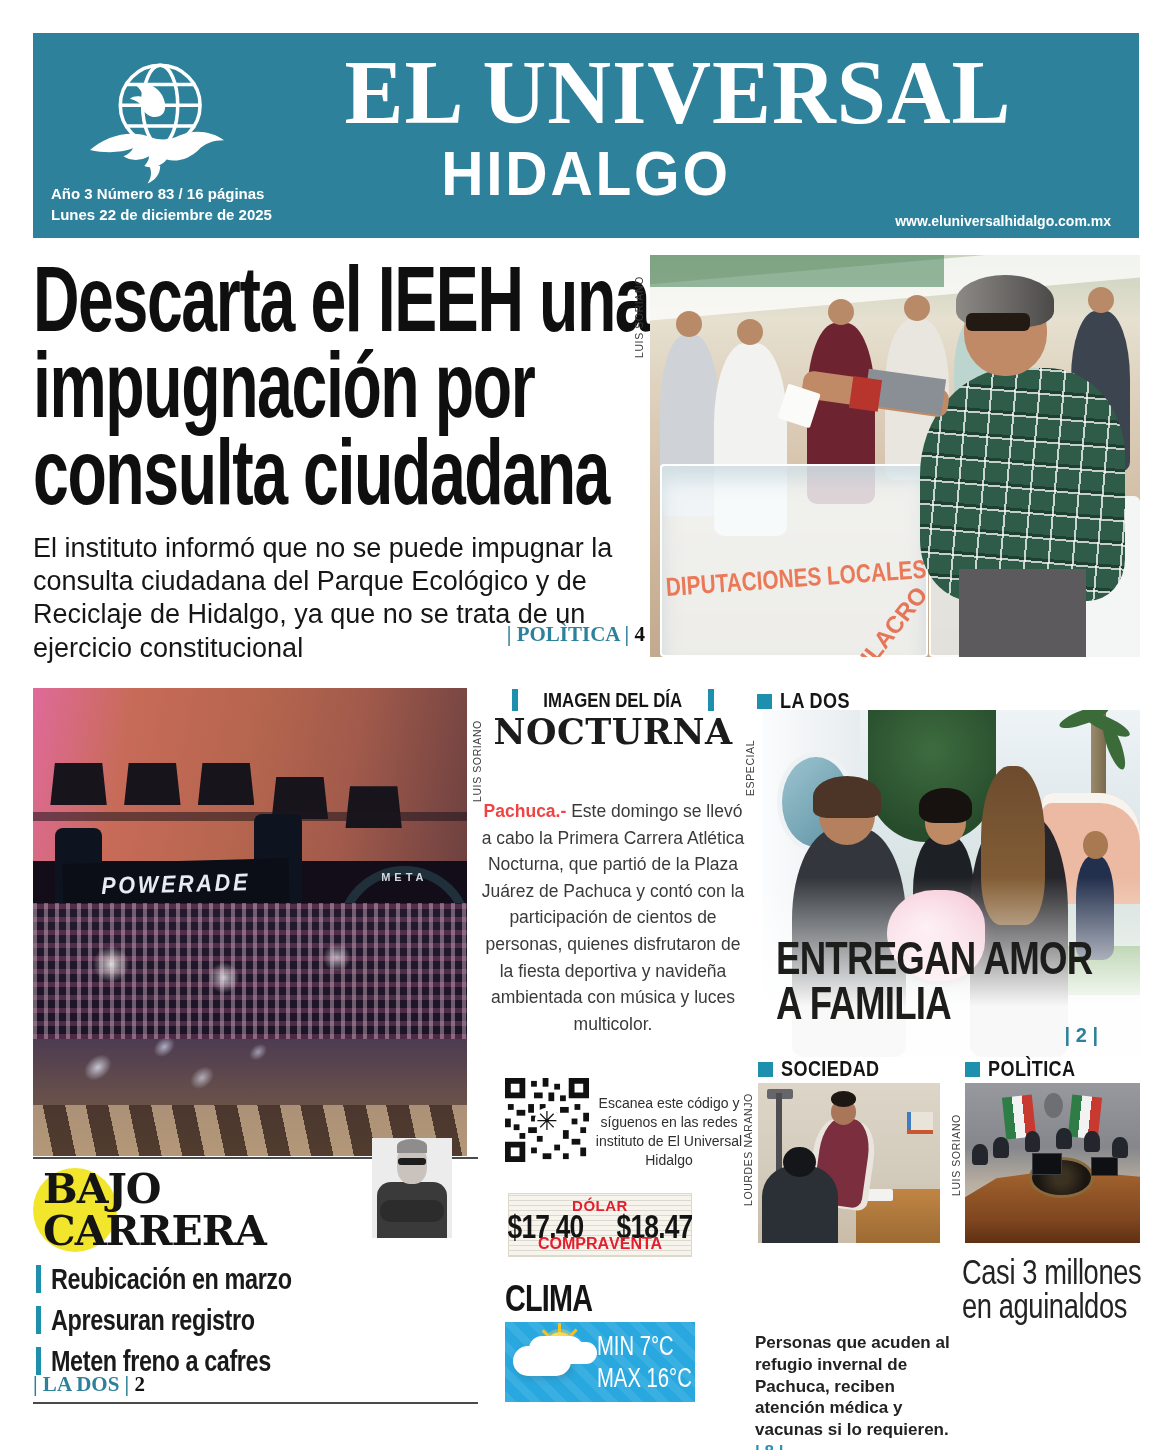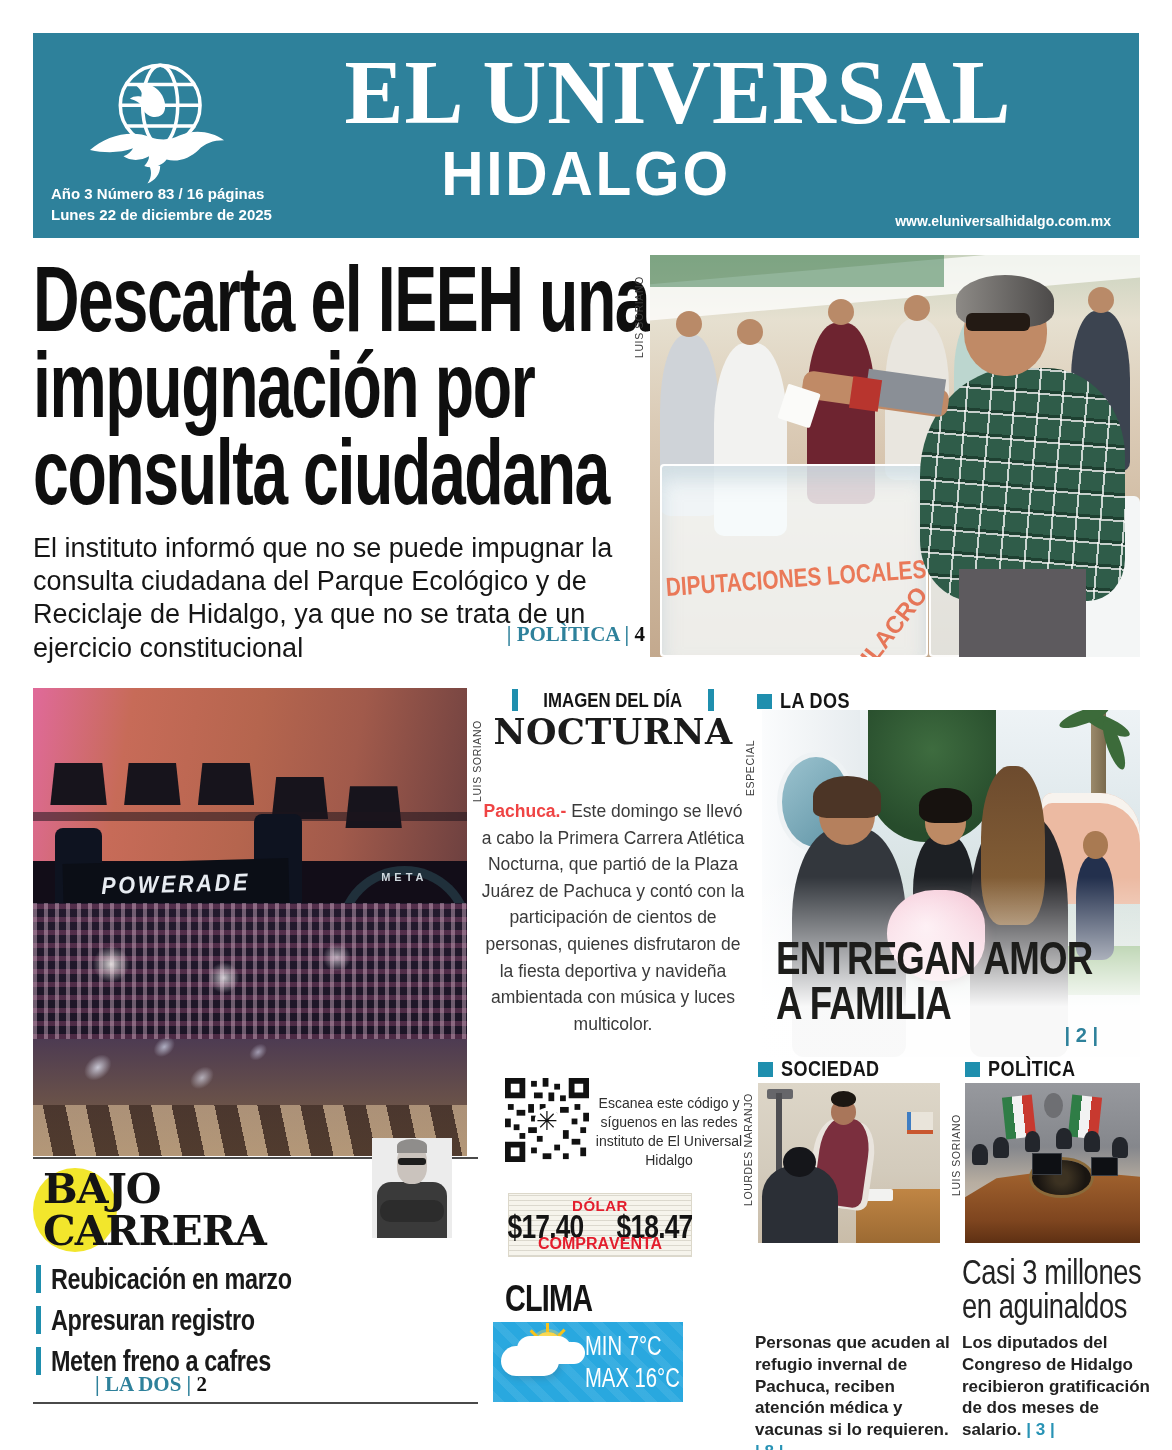--- a/index.html
+++ b/index.html
@@ -115,21 +115,21 @@
   #ld-pg{position:absolute;right:42px;bottom:10px;color:#2E819B;font-weight:700;font-size:20px;}
   
   .hrule{position:absolute;height:2px;background:#4a4a4a;}
   #br-circle{left:33px;top:1168px;width:84px;height:84px;border-radius:50%;background:#F2E62C;}
   #br-title{left:43px;top:1168px;font-family:"DejaVu Serif",serif;font-weight:700;
     font-size:41px;line-height:1.03;color:#141414;letter-spacing:-1px;}
   #br-items{left:36px;top:1262px;display:flex;flex-direction:column;gap:7px;}
   .br-item{display:flex;align-items:center;gap:10px;}
   .br-bar{width:5px;height:28px;background:#1F8FAE;}
   .br-txt{font-size:30px;font-weight:700;color:#1a1a1a;transform:scaleX(.78);transform-origin:left center;white-space:nowrap;letter-spacing:-.5px;}
-  #br-foot{left:46px;top:1372px;width:210px;text-align:center;
+  #br-foot{left:33px;top:1372px;width:210px;
     font-family:"Liberation Serif",serif;font-weight:700;font-size:21px;}
   #br-foot .pg{color:#111;}
   
   #col-photo{left:372px;top:1138px;width:80px;height:100px;background:#ececec;}
   #cp-torso{left:6%;top:44%;width:88%;height:60%;background:#3a3a3a;border-radius:14px 14px 0 0;}
   #cp-arms{left:10%;top:62%;width:80%;height:22%;background:#2c2c2c;border-radius:10px;}
   #cp-head{left:31%;top:4%;width:38%;height:42%;background:#cac3bd;border-radius:46% 46% 40% 40%;}
   #cp-hair{left:31%;top:1%;width:38%;height:14%;background:#8f8d8b;border-radius:50% 50% 0 0;}
   #cp-glasses{left:33%;top:20%;width:34%;height:7%;background:#1d1d1d;border-radius:3px;}
   #col-card{left:240px;top:1238px;width:226px;height:150px;background:#1A7DC1;color:#fff;}
@@ -150,21 +150,21 @@
     background-image:repeating-linear-gradient(0deg,rgba(150,145,128,.28) 0 1px,rgba(0,0,0,0) 1px 5px);}
   #dolar-title{position:absolute;left:0;top:3px;width:100%;text-align:center;color:#E31E2D;
     font-weight:900;font-size:15px;letter-spacing:.5px;}
   #dolar-vals{position:absolute;left:0;top:14px;width:100%;display:flex;justify-content:center;gap:14px;
     color:#141414;font-weight:900;font-size:33px;}
   #dolar-vals span{transform:scaleX(.8);letter-spacing:-1px;}
   #dolar-labels{position:absolute;left:0;bottom:3px;width:100%;display:flex;justify-content:center;
     color:#E31E2D;font-weight:700;font-size:16px;}
   #clima-title{left:505px;top:1278px;font-size:36px;font-weight:900;color:#141414;
     transform:scaleX(.8);transform-origin:left center;letter-spacing:-1px;}
-  #clima-box{left:493px;top:1322px;width:190px;height:80px;background:#29A8DF;
+  #clima-box{left:505px;top:1322px;width:190px;height:80px;background:#29A8DF;
     background-image:repeating-linear-gradient(45deg,rgba(255,255,255,.08) 0 8px,rgba(255,255,255,0) 8px 18px);}
   #cb-texts{position:absolute;left:92px;top:8px;color:#fff;font-size:27px;line-height:1.2;font-weight:400;}
   #cb-texts div{transform:scaleX(.75);transform-origin:left center;white-space:nowrap;}
   #wicon{position:absolute;left:6px;top:8px;width:80px;height:64px;}
   #sun{position:absolute;left:34px;top:2px;width:30px;height:30px;border-radius:50%;
     background:radial-gradient(circle at 40% 40%,#ffe873,#f7c21c);
     box-shadow:0 0 0 3px rgba(255,220,80,.35);}
   .ray{position:absolute;width:3px;height:9px;background:#f7c21c;left:47px;top:-7px;transform-origin:2px 24px;}
   #cloud{position:absolute;left:2px;top:16px;width:58px;height:30px;background:#fff;border-radius:18px;
     box-shadow:14px -12px 0 -2px #fff,30px -8px 0 -4px #fff,2px 3px 6px rgba(60,90,110,.25);}
@@ -473,15 +473,14 @@
     <div class="pol-person" style="left:52%;top:28%;"></div>
     <div class="pol-person" style="left:68%;top:30%;"></div>
     <div class="pol-person" style="left:84%;top:34%;"></div>
     <div class="ps" style="left:38%;top:44%;width:16%;height:12%;background:#0e1014;border:1px solid #3a3e44;"></div>
     <div class="ps" style="left:72%;top:46%;width:14%;height:11%;background:#0e1014;border:1px solid #3a3e44;"></div>
   </div>
   <div class="brief-hl" style="left:962px;top:1255px;">
     <div>Casi 3 millones</div>
     <div>en aguinaldos</div>
   </div>
-  <div class="brief-body" style="left:962px;top:1332px;width:200px;"><span>Los diputados del Congreso de Hidalgo recibieron gratificación de dos meses de salario. </span><span class="pg">| 3 |</span></div>
 
 </div>
 
 </body></html>

